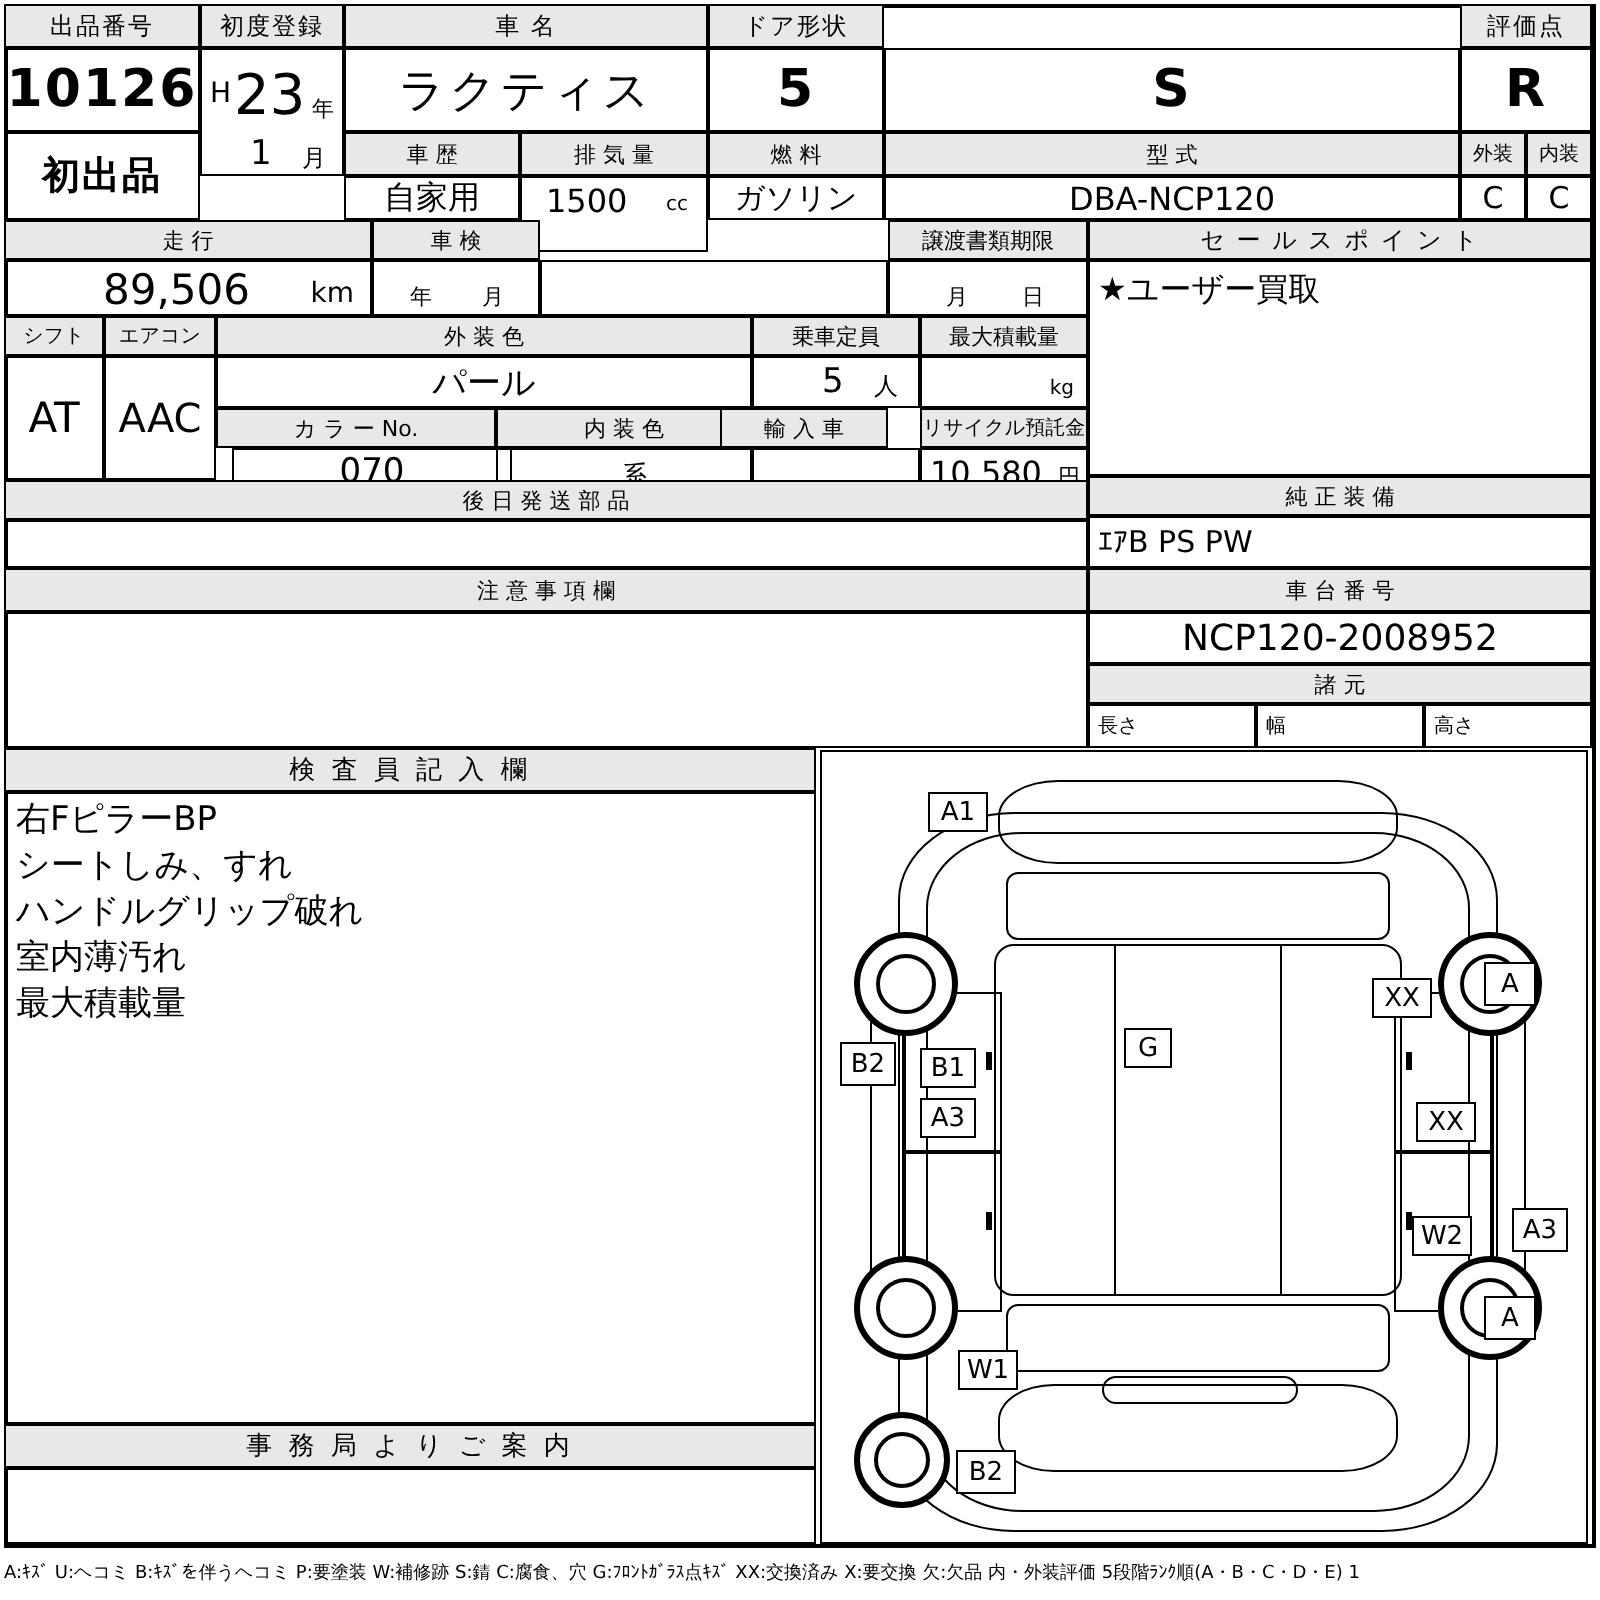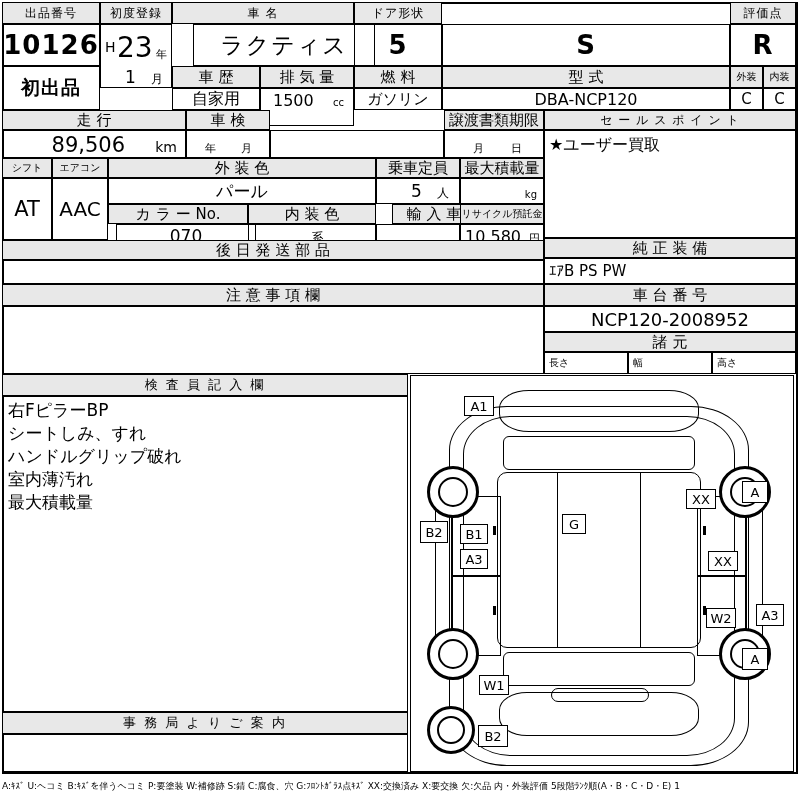--- a/index.html
+++ b/index.html
@@ -9,21 +9,21 @@
     font-family:"DejaVu Sans","Liberation Sans",sans-serif;
     color:#000;
     -webkit-font-smoothing:none;
   }
   .sheet{position:relative;width:800px;height:800px;box-sizing:border-box;}
   .bx{position:absolute;box-sizing:border-box;border:1px solid #000;}
   .lbl{background:#e8e8e8;}
   .c{display:flex;align-items:center;justify-content:center;text-align:center;}
   .l{display:flex;align-items:center;justify-content:flex-start;text-align:left;padding-left:4px;}
   .hdr{font-size:12px;letter-spacing:1px;}
-  .sm{font-size:15px;}
+  .sm{font-size:11px;}
   .xs{font-size:10px;}
   .big{font-size:26px;font-weight:bold;letter-spacing:1px;}
   .mid2{font-size:16px;}
   .outer{position:absolute;left:2px;top:2px;width:796px;height:772px;border:2px solid #000;box-sizing:border-box;}
   .note{position:absolute;left:2px;top:780px;width:796px;font-size:9px;letter-spacing:0px;white-space:nowrap;}
   .car-box{position:absolute;left:410px;top:375px;width:384px;height:397px;border:1px solid #000;box-sizing:border-box;overflow:hidden;}
   .sub{position:absolute;border:1px solid #000;box-sizing:border-box;display:flex;align-items:center;justify-content:center;font-size:13px;background:#fff;}
   .wheel{position:absolute;border:3px solid #000;border-radius:50%;box-sizing:border-box;background:#fff;}
   .wheel-in{position:absolute;border:2px solid #000;border-radius:50%;box-sizing:border-box;}
   .shape{position:absolute;border:1px solid #000;box-sizing:border-box;}
@@ -45,21 +45,21 @@
   <div class="bx c" style="left:2px;top:24px;width:98px;height:42px;">
     <span class="big">10126</span>
   </div>
   <div class="bx" style="left:100px;top:24px;width:72px;height:64px;">
     <div style="position:absolute;left:4px;top:14px;font-size:14px;">H</div>
     <div style="position:absolute;left:16px;top:6px;font-size:28px;">23</div>
     <div style="position:absolute;left:55px;top:22px;font-size:11px;">年</div>
     <div style="position:absolute;left:24px;top:42px;font-size:17px;">1</div>
     <div style="position:absolute;left:50px;top:46px;font-size:12px;">月</div>
   </div>
-  <div class="bx c" style="left:172px;top:24px;width:182px;height:42px;margin-left:21px;">
+  <div class="bx c" style="left:172px;top:24px;width:182px;height:42px;">
     <span style="font-size:23px;letter-spacing:2px;">ラクティス</span>
   </div>
   <div class="bx c" style="left:354px;top:24px;width:88px;height:42px;">
     <span class="big">5</span>
   </div>
   <div class="bx c" style="left:442px;top:24px;width:288px;height:42px;">
     <span class="big">S</span>
   </div>
   <div class="bx c" style="left:730px;top:24px;width:66px;height:42px;">
     <span class="big">R</span>
@@ -136,21 +136,21 @@
   <div class="bx" style="left:376px;top:178px;width:84px;height:26px;">
     <div style="position:absolute;left:34px;top:2px;font-size:17px;">5</div>
     <div style="position:absolute;left:60px;top:6px;font-size:12px;">人</div>
   </div>
   <div class="bx" style="left:460px;top:178px;width:84px;height:26px;">
     <div style="position:absolute;right:6px;top:10px;font-size:10px;">kg</div>
   </div>
 
   <div class="bx lbl c sm" style="left:108px;top:204px;width:140px;height:20px;">カ ラ ー No.</div>
   <div class="bx lbl c sm" style="left:248px;top:204px;width:128px;height:20px;">内 装 色</div>
-  <div class="bx lbl c sm" style="left:392px;top:204px;width:84px;height:20px;">輸 入 車</div>
+  <div class="bx lbl c sm" style="left:360px;top:204px;width:84px;height:20px;">輸 入 車</div>
   <div class="bx lbl c xs" style="left:460px;top:204px;width:84px;height:20px;">リサイクル預託金</div>
 
   <div class="bx c" style="left:116px;top:224px;width:140px;height:24px;">
     <span style="font-size:17px;">070</span>
   </div>
   <div class="bx" style="left:248px;top:224px;width:128px;height:24px;">
     <div style="position:absolute;left:62px;top:4px;font-size:13px;">系</div>
   </div>
   <div class="bx" style="left:376px;top:224px;width:84px;height:24px;"></div>
   <div class="bx" style="left:460px;top:224px;width:84px;height:24px;">

